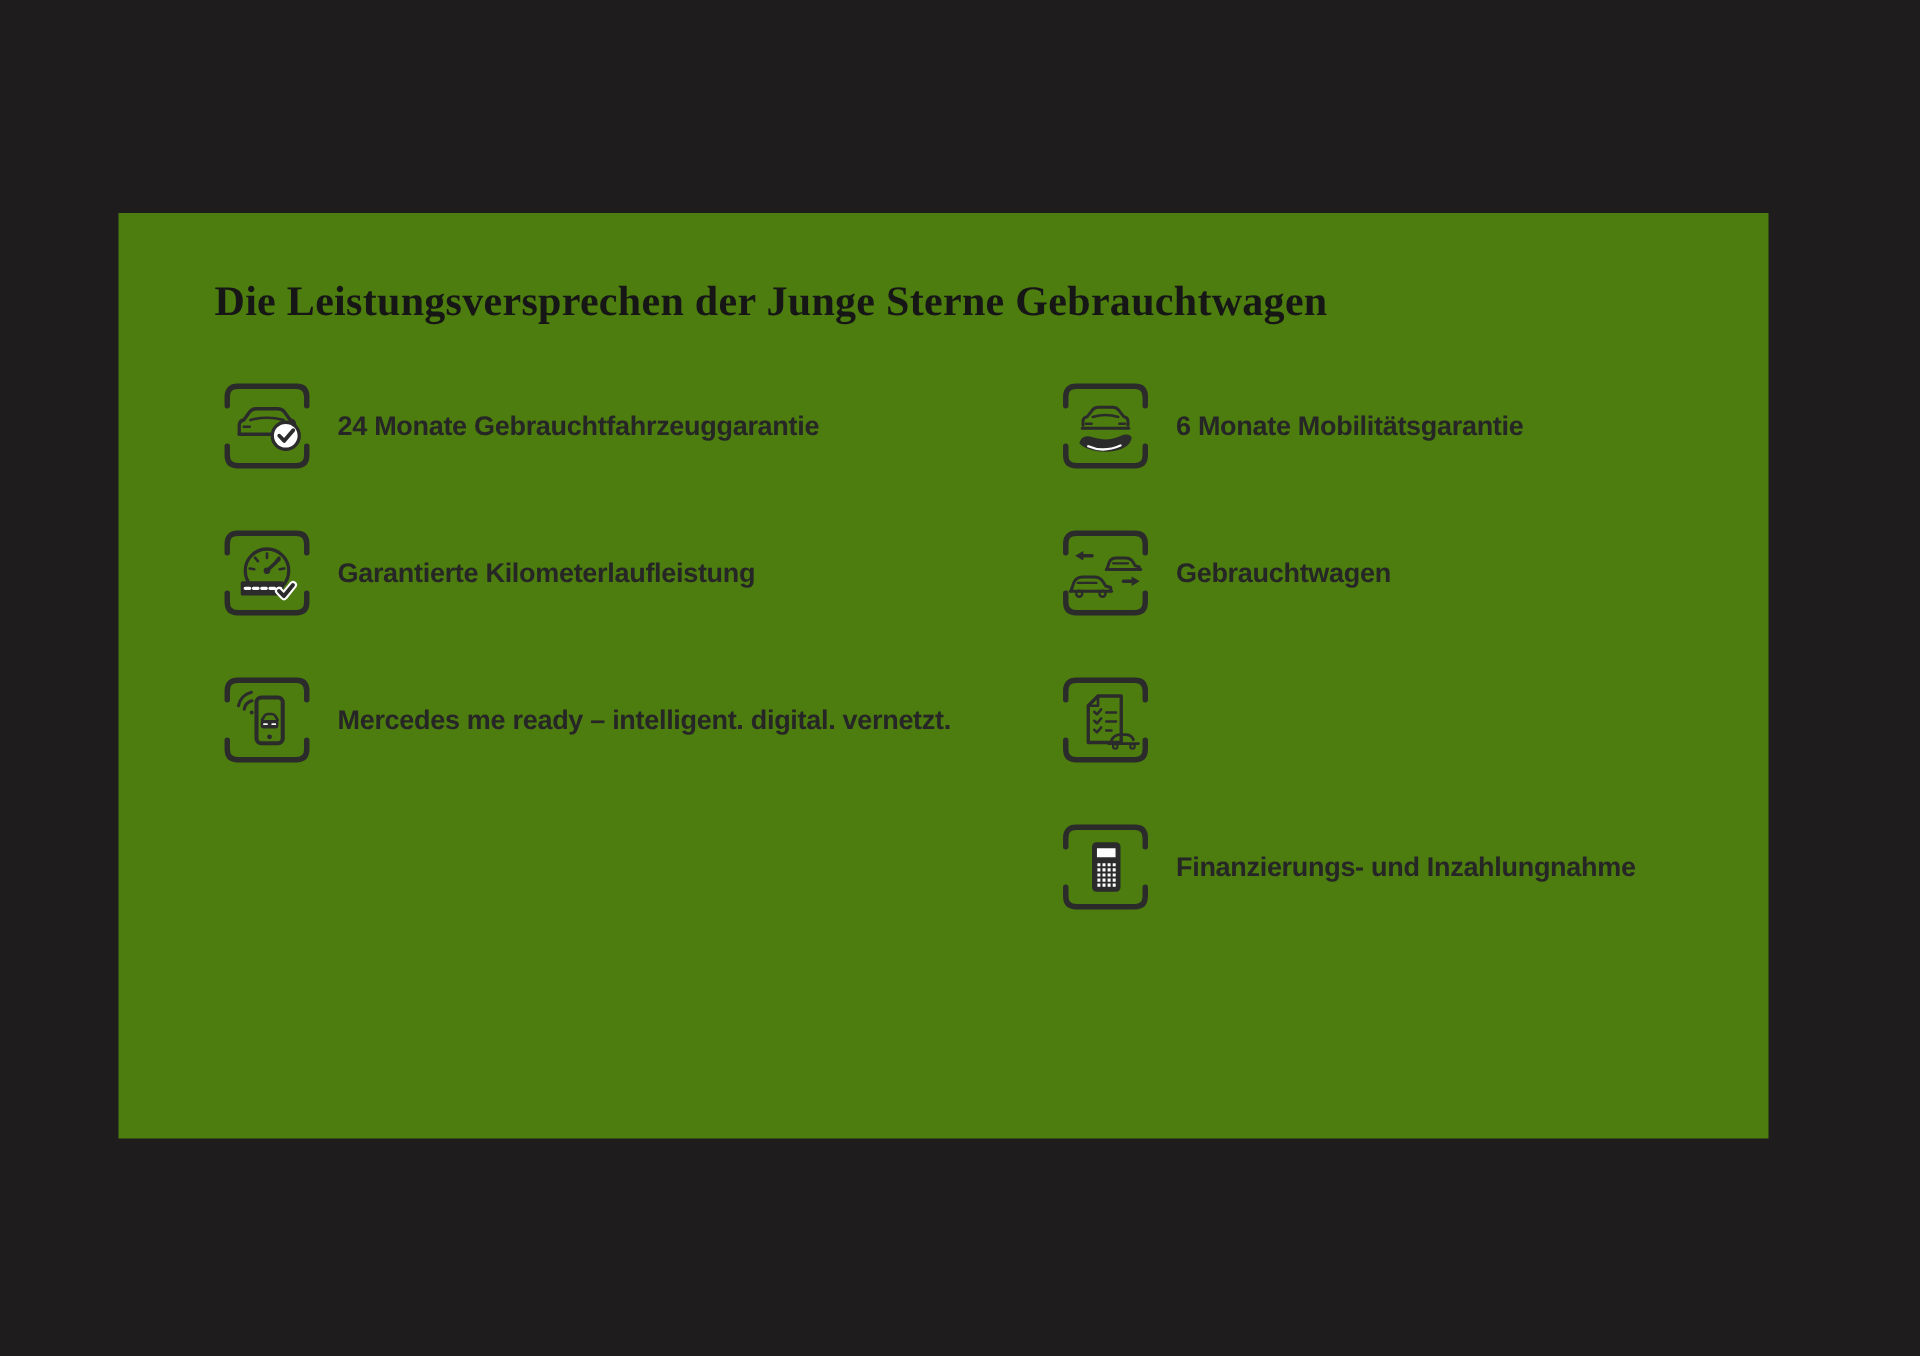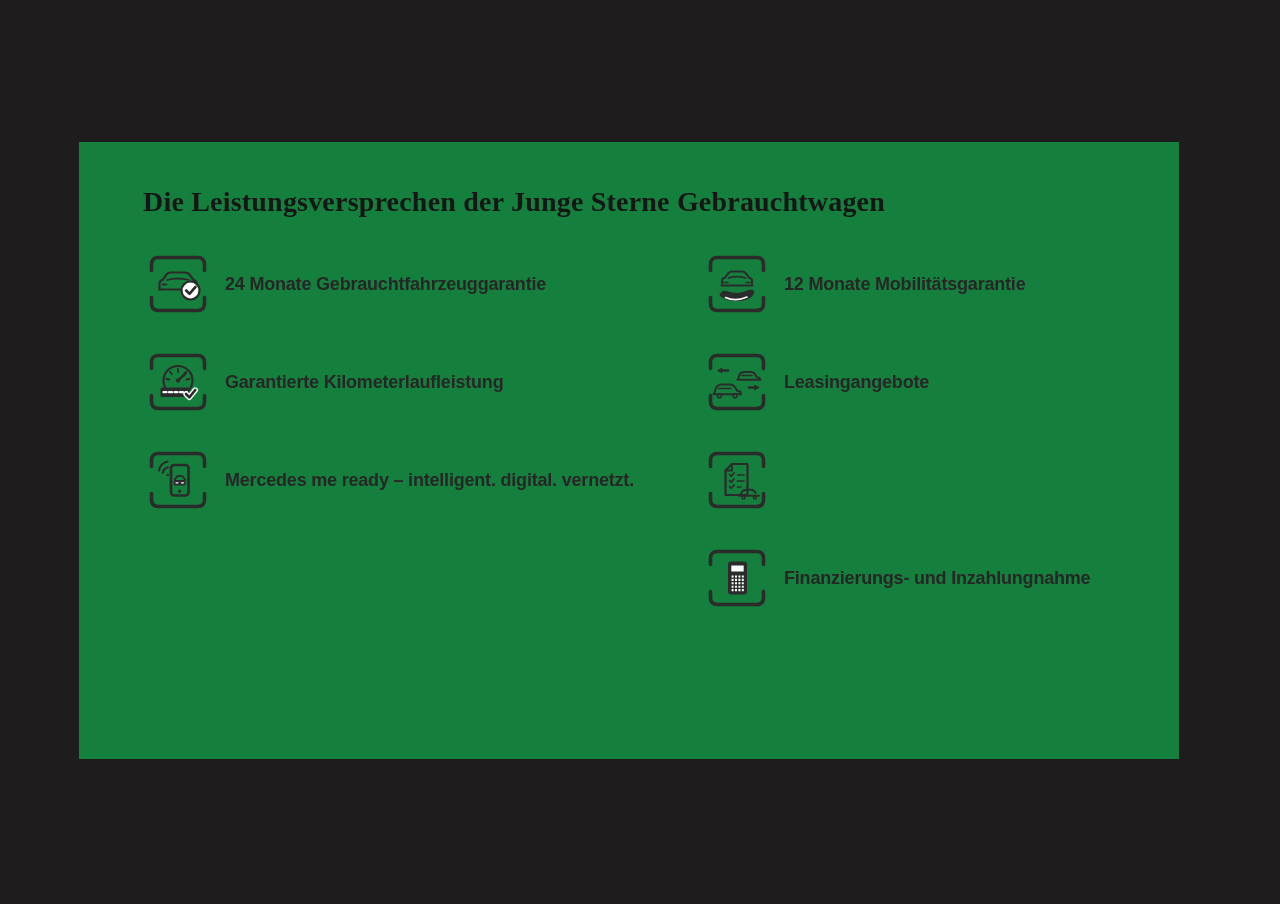--- a/index.html
+++ b/index.html
@@ -3,21 +3,21 @@
 <meta charset="utf-8">
 <style>
   html,body{margin:0;padding:0;}
   body{
     width:1280px;height:904px;position:relative;overflow:hidden;
     background:#1e1c1c;
     font-family:"Liberation Sans",sans-serif;
   }
   .card{
     position:absolute;left:79px;top:142px;width:1100px;height:617px;
-    background:#15803d;
+    background:#4d7c0f;
   }
   .title{
     position:absolute;left:64px;top:44px;margin:0;
     font-family:"Liberation Serif",serif;
     font-size:28px;font-weight:700;color:#161616;letter-spacing:.2px;
     white-space:nowrap;
   }
   .col{position:absolute;top:110px;}
   .col-left{left:66px;}
   .col-right{left:625px;}
@@ -110,21 +110,21 @@
             <path stroke-width="3.6" d="M5.5 45.5 V51.5 Q5.5 58.5 12.5 58.5 H51.5 Q58.5 58.5 58.5 51.5 V45.5"></path>
             <path d="M17 31.5 v-2.5 q0 -2.8 2.8 -3.2 l3.6 -4.6 q1.4 -1.7 3.8 -1.7 h9.6 q2.4 0 3.8 1.7 l3.6 4.6 q2.8 .4 2.8 3.2 v2.5" stroke-width="2"></path>
             <path d="M16.5 33.5 h31" stroke-width="2"></path>
             <path d="M23.5 26 q8.5 -2.6 17 0" stroke-width="1.7"></path>
             <path d="M19 30.5 h3.8 M45 30.5 h-3.8" stroke-width="1.7"></path>
             <path d="M14.5 43.5 q1.5 -5.5 7 -4.5 l4.5 1.2 q7 1.8 13.5 -.6 l4.5 -1.7 q4.5 -1.2 5.5 2.2 q-1.5 6.5 -11 8.4 q-5.5 1 -11.5 .3 q-9 -1.2 -12.5 -5.3 z" fill="#2b2b2b" stroke="none"></path>
             <path d="M20.5 45.5 q10 4.5 21.5 -.5" stroke="#fdfdfd" stroke-width="1.6"></path>
           </g>
         </svg>
       </span>
-      <span class="label">12 Monate Mobilitätsgarantie</span>
+      <span class="label">6 Monate Mobilitätsgarantie</span>
     </div>
 
     <div class="item">
       <span class="icon">
         <svg viewBox="0 0 64 64" xmlns="http://www.w3.org/2000/svg">
           <g stroke="#2b2b2b" fill="none" stroke-width="2" stroke-linecap="round" stroke-linejoin="round">
             <path stroke-width="3.6" d="M5.5 18.5 V12.5 Q5.5 5.5 12.5 5.5 H51.5 Q58.5 5.5 58.5 12.5 V18.5"></path>
             <path stroke-width="3.6" d="M5.5 45.5 V51.5 Q5.5 58.5 12.5 58.5 H51.5 Q58.5 58.5 58.5 51.5 V45.5"></path>
             <path d="M33 29.5 l1.3 -4.2 q1.2 -3.3 4.8 -3.3 h6.2 q3.6 0 5.2 2.9 l1.2 2.2 2.8 .9 v1.5"></path>
             <path d="M32.5 29.7 h23"></path>
@@ -134,21 +134,21 @@
             <path d="M13.5 38.6 h12.5" stroke-width="1.5"></path>
             <circle cx="14.5" cy="45.8" r="2" stroke-width="1.6"></circle>
             <circle cx="30" cy="45.8" r="2" stroke-width="1.6"></circle>
             <path d="M16.6 20.5 H23" stroke-width="2.4"></path>
             <path d="M11.8 20.5 L17.2 17.4 V23.6 Z" fill="#2b2b2b" stroke="none"></path>
             <path d="M44 37.5 h6" stroke-width="2.4"></path>
             <path d="M54.8 37.5 L49.4 34.4 V40.6 Z" fill="#2b2b2b" stroke="none"></path>
           </g>
         </svg>
       </span>
-      <span class="label">Leasingangebote</span>
+      <span class="label">Gebrauchtwagen</span>
     </div>
 
     <div class="item">
       <span class="icon">
         <svg viewBox="0 0 64 64" xmlns="http://www.w3.org/2000/svg">
           <g stroke="#2b2b2b" fill="none" stroke-width="2.2" stroke-linecap="round" stroke-linejoin="round">
             <path stroke-width="3.6" d="M5.5 18.5 V12.5 Q5.5 5.5 12.5 5.5 H51.5 Q58.5 5.5 58.5 12.5 V18.5"></path>
             <path stroke-width="3.6" d="M5.5 45.5 V51.5 Q5.5 58.5 12.5 58.5 H51.5 Q58.5 58.5 58.5 51.5 V45.5"></path>
             <path d="M20.5 22.5 l6.5 -6.5 h15.5 v31 h-22 z"></path>
             <path d="M27 16 v6.5 h-6.5" stroke-width="1.8"></path>

